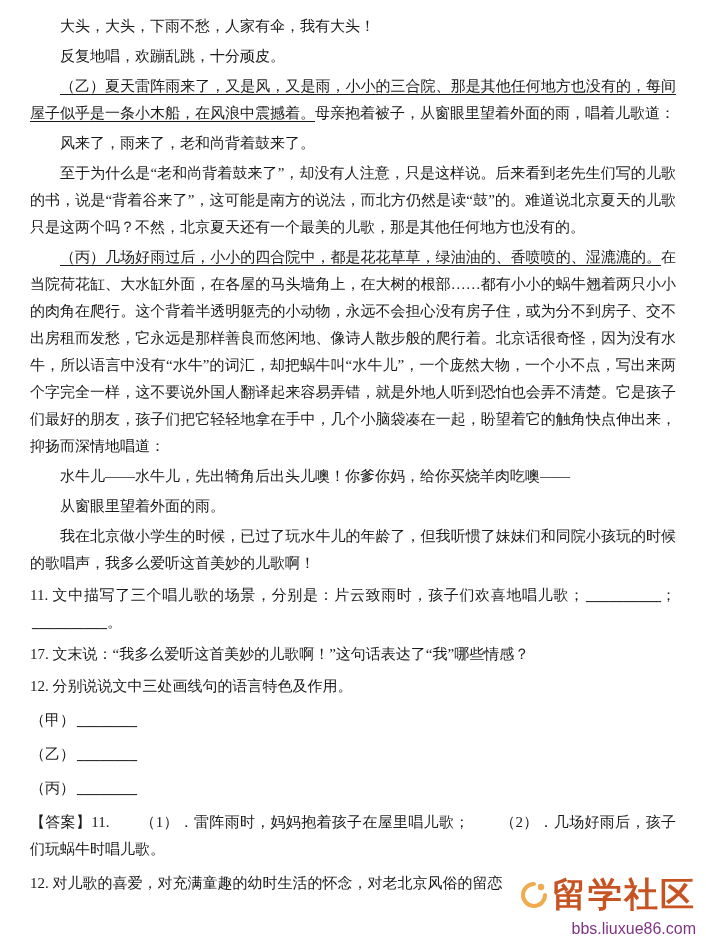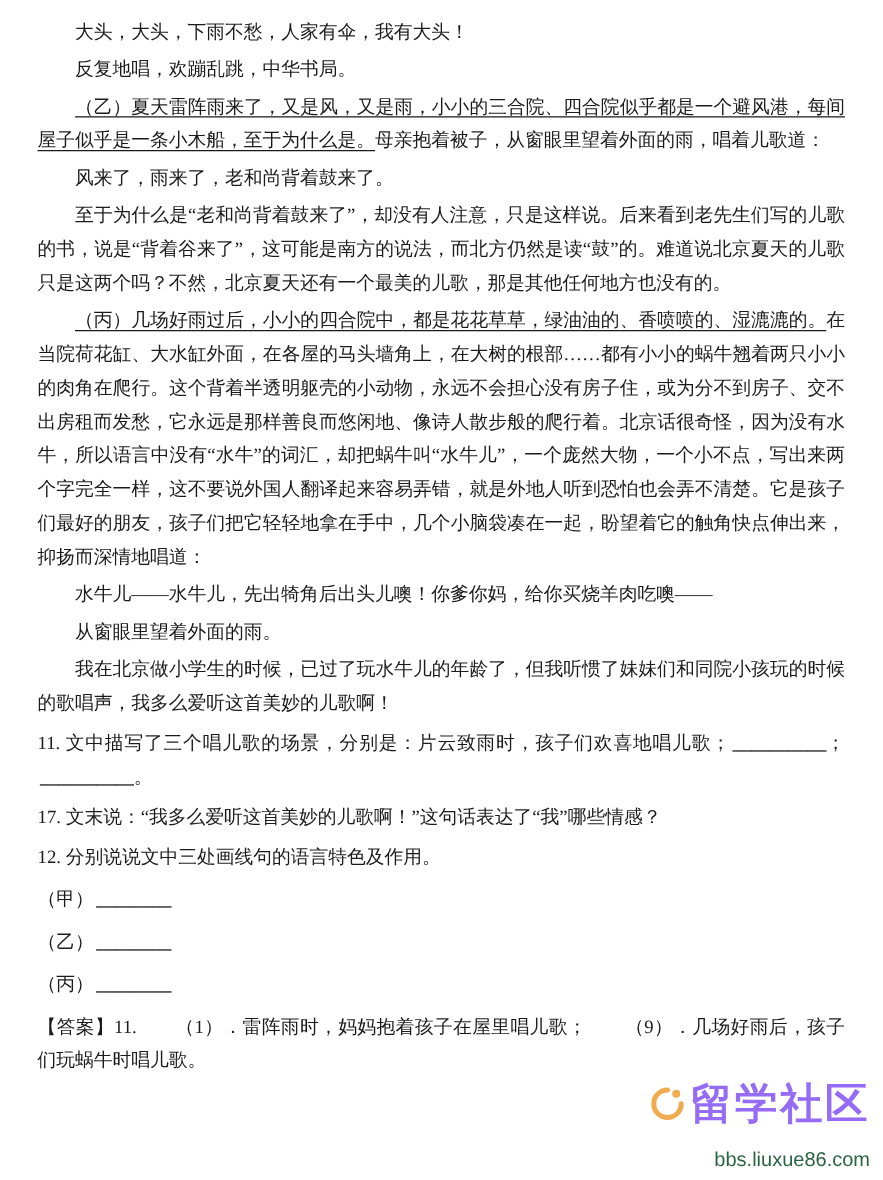--- a/index.html
+++ b/index.html
@@ -48,41 +48,41 @@
   .wm-row {
     display: flex;
     align-items: center;
     justify-content: flex-end;
     gap: 4px;
   }
   .wm-logo { display: inline-flex; }
   .wm-title {
     font-size: 34px;
     font-weight: bold;
-    color: #8b5cf6;
+    color: #c2410c;
     letter-spacing: 2px;
     font-family: "Liberation Sans", "DejaVu Sans", sans-serif;
   }
   .wm-url {
     font-size: 16px;
-    color: #14532d;
-    margin-top: 14px;
+    color: #701a75;
+    margin-top: 2px;
     font-family: "Liberation Sans", "DejaVu Sans", sans-serif;
   }
 </style>
 </head>
 <body>
 
 <div class="page">
 
   <p class="para indent">大头，大头，下雨不愁，人家有伞，我有大头！</p>
 
-  <p class="para indent">反复地唱，欢蹦乱跳，中华书局。</p>
+  <p class="para indent">反复地唱，欢蹦乱跳，十分顽皮。</p>
 
-  <p class="para indent"><span class="u">（乙）夏天雷阵雨来了，又是风，又是雨，小小的三合院、四合院似乎都是一个避风港，每间屋子似乎是一条小木船，至于为什么是。</span><span>母亲抱着被子，从窗眼里望着外面的雨，唱着儿歌道：</span></p>
+  <p class="para indent"><span class="u">（乙）夏天雷阵雨来了，又是风，又是雨，小小的三合院、那是其他任何地方也没有的，每间屋子似乎是一条小木船，在风浪中震撼着。</span><span>母亲抱着被子，从窗眼里望着外面的雨，唱着儿歌道：</span></p>
 
   <p class="para indent">风来了，雨来了，老和尚背着鼓来了。</p>
 
   <p class="para indent">至于为什么是“老和尚背着鼓来了”，却没有人注意，只是这样说。后来看到老先生们写的儿歌的书，说是“背着谷来了”，这可能是南方的说法，而北方仍然是读“鼓”的。难道说北京夏天的儿歌只是这两个吗？不然，北京夏天还有一个最美的儿歌，那是其他任何地方也没有的。</p>
 
   <p class="para indent"><span class="u">（丙）几场好雨过后，小小的四合院中，都是花花草草，绿油油的、香喷喷的、湿漉漉的。</span><span>在当院荷花缸、大水缸外面，在各屋的马头墙角上，在大树的根部……都有小小的蜗牛翘着两只小小的肉角在爬行。这个背着半透明躯壳的小动物，永远不会担心没有房子住，或为分不到房子、交不出房租而发愁，它永远是那样善良而悠闲地、像诗人散步般的爬行着。北京话很奇怪，因为没有水牛，所以语言中没有“水牛”的词汇，却把蜗牛叫“水牛儿”，一个庞然大物，一个小不点，写出来两个字完全一样，这不要说外国人翻译起来容易弄错，就是外地人听到恐怕也会弄不清楚。它是孩子们最好的朋友，孩子们把它轻轻地拿在手中，几个小脑袋凑在一起，盼望着它的触角快点伸出来，抑扬而深情地唱道：</span></p>
 
   <p class="para indent">水牛儿——水牛儿，先出犄角后出头儿噢！你爹你妈，给你买烧羊肉吃噢——</p>
 
   <p class="para indent">从窗眼里望着外面的雨。</p>
@@ -95,22 +95,23 @@
   <p class="para q">17. 文末说：“我多么爱听这首美妙的儿歌啊！”这句话表达了“我”哪些情感？</p>
 
   <p class="para q">12. 分别说说文中三处画线句的语言特色及作用。</p>
 
   <p class="para blank-row"><span>（甲）</span><span class="blank">________</span></p>
 
   <p class="para blank-row"><span>（乙）</span><span class="blank">________</span></p>
 
   <p class="para blank-row"><span>（丙）</span><span class="blank">________</span></p>
 
-  <p class="para answer"><span class="bold">【答案】</span><span>11.　　（1）．雷阵雨时，妈妈抱着孩子在屋里唱儿歌；　　（9）．几场好雨后，孩子们玩蜗牛时唱儿歌。</span></p>
+  <p class="para answer"><span class="bold">【答案】</span><span>11.　　（1）．雷阵雨时，妈妈抱着孩子在屋里唱儿歌；　　（2）．几场好雨后，孩子们玩蜗牛时唱儿歌。</span></p>
 
+  <p class="para answer">12. 对儿歌的喜爱，对充满童趣的幼时生活的怀念，对老北京风俗的留恋</p>
 
 </div>
 
 <div class="watermark">
   <div class="wm-row">
     <span class="wm-logo">
       <svg width="28" height="28" viewBox="0 0 28 28">
         <path d="M14 3 A11 11 0 1 0 25 14" fill="none" stroke="#efa23c" stroke-width="4" stroke-linecap="round"></path>
         <circle cx="21" cy="6" r="3.2" fill="#efa23c"></circle>
       </svg>

